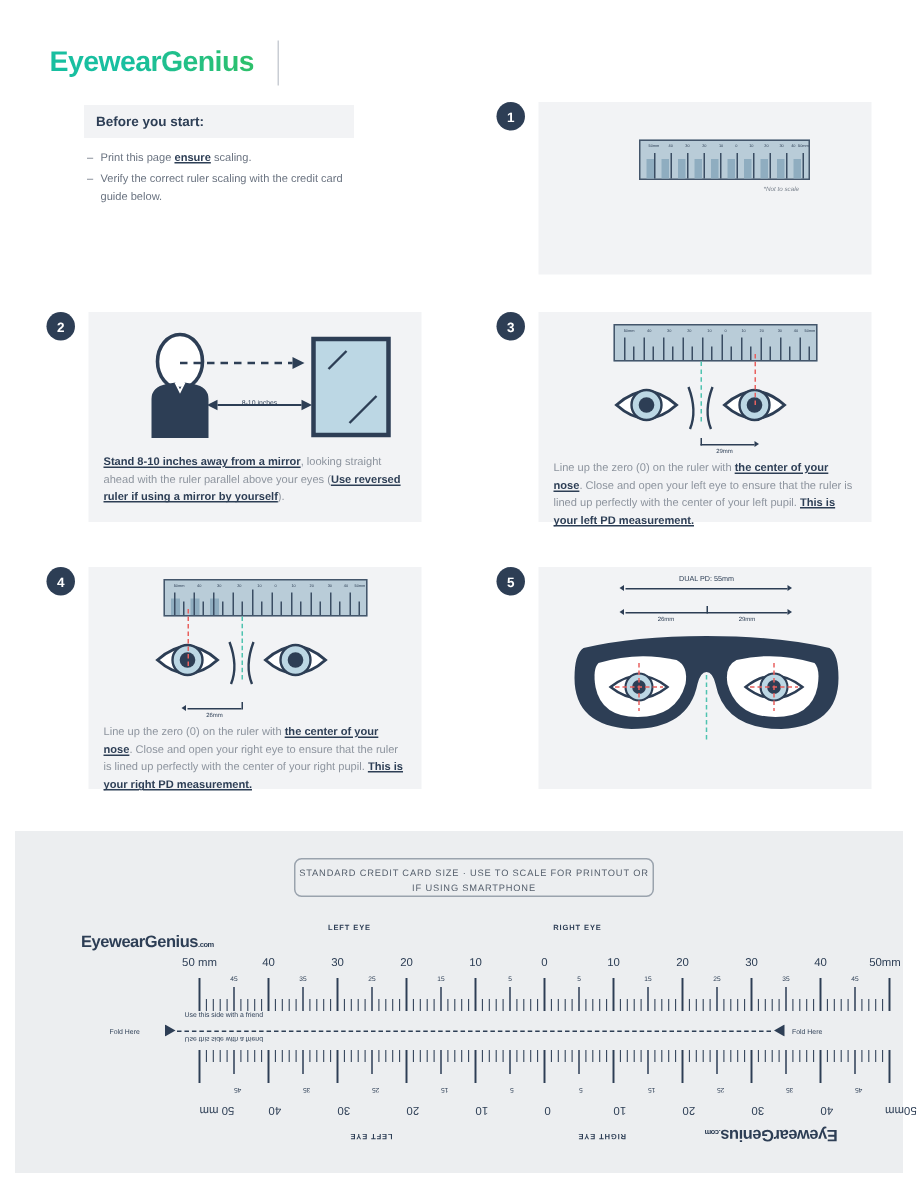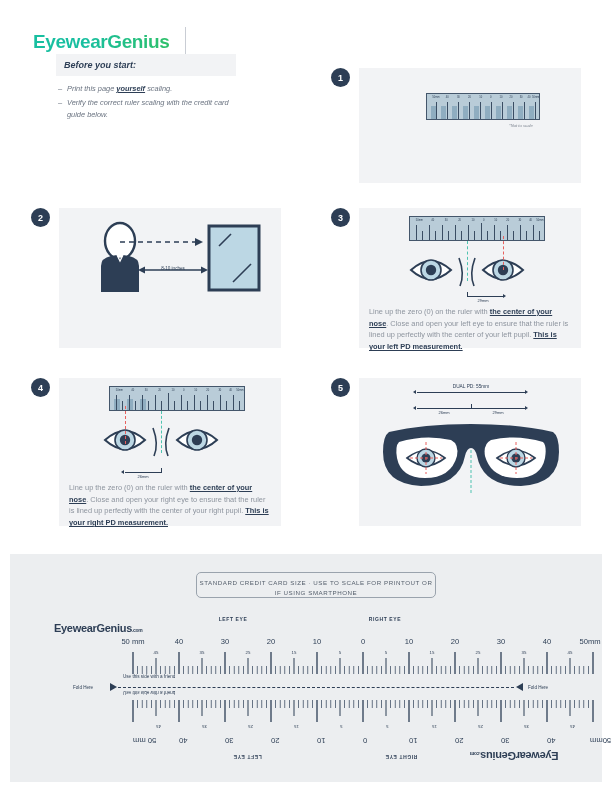--- a/index.html
+++ b/index.html
@@ -17,21 +17,21 @@
             display: flex; align-items: center; padding-left: 33px; }
   .logo { font-size: 19px; font-weight: bold; letter-spacing: -0.4px;
           background: linear-gradient(90deg, #18bfa0 0%, #18bfa0 38%, #2ec06a 100%);
           -webkit-background-clip: text; background-clip: text; color: transparent;
           white-space: nowrap; }
   .hdr-divider { width: 1px; height: 30px; background: #c9cdd4; margin: 0 16px; }
   .hdr-title { font-size: 9.3px; font-weight: bold; letter-spacing: 0.75px;
                color: #2d3e55; white-space: nowrap; }
 
   
-  .bys { position: absolute; left: 56px; top: 54px; width: 180px; font-style: italic; }
+  .bys { position: absolute; left: 56px; top: 70px; width: 180px; }
   .bys-head { background: #f2f3f5; padding: 6px 8px; font-size: 9px;
               font-weight: bold; color: #2d3e55; }
   .bys-list { margin-top: 7px; padding-left: 2px; }
   .bys-item { display: flex; font-size: 7.4px; line-height: 1.55;
               color: #6a7380; margin-bottom: 3px; }
   .bys-dash { width: 9px; flex: none; }
   .u { text-decoration: underline; font-weight: bold; color: #2d3e55; }
 
   
   .step { position: absolute; }
@@ -97,21 +97,21 @@
   <div class="header">
     <div class="logo">EyewearGenius</div>
     <div class="hdr-divider"></div>
   </div>
 
   <div class="bys">
     <div class="bys-head">Before you start:</div>
     <div class="bys-list">
       <div class="bys-item">
         <span class="bys-dash">–</span>
-        <span>Print this page <span class="u">yourself</span> scaling.</span>
+        <span>Print this page <span class="u">ensure</span> scaling.</span>
       </div>
       <div class="bys-item">
         <span class="bys-dash">–</span>
         <span>Verify the correct ruler scaling with the credit card guide below.</span>
       </div>
     </div>
   </div>
 
   <div class="step" style="left:331px; top:68px; width:250px; height:115px;">
     <div class="badge">1</div>
@@ -170,20 +170,23 @@
 
         <line x1="86" y1="56" x2="142" y2="56" stroke="#2d3e55" stroke-width="1.3"></line>
         <polygon points="86,52.5 79,56 86,59.5" fill="#2d3e55"></polygon>
         <polygon points="142,52.5 149,56 142,59.5" fill="#2d3e55"></polygon>
 
         <rect x="150" y="12" width="50" height="64" fill="#bcd7e4" stroke="#2d3e55" stroke-width="3"></rect>
         <line x1="160" y1="32" x2="172" y2="20" stroke="#2d3e55" stroke-width="1.6"></line>
         <line x1="174" y1="68" x2="192" y2="50" stroke="#2d3e55" stroke-width="1.6"></line>
       </svg>
       <div class="dim-txt" style="left:114px; top:58px; font-size:4.6px;">8-10 inches</div>
+      <div class="caption" style="top:94px;">
+        <span class="ul">Stand 8-10 inches away from a mirror</span>, looking straight ahead with the ruler parallel above your eyes (<span class="ul">Use reversed ruler if using a mirror by yourself</span>).
+      </div>
     </div>
   </div>
 
   <div class="step" style="left:331px; top:208px; width:250px; height:140px;">
     <div class="badge">3</div>
     <div class="card" style="width:222px; height:140px;">
 
       <div class="mini-ruler" style="left:50px; top:8px; width:136px; height:25px;">
         <div class="mr-num" style="left:7%;">50mm</div>
         <div class="mr-num" style="left:17%;">40</div>

